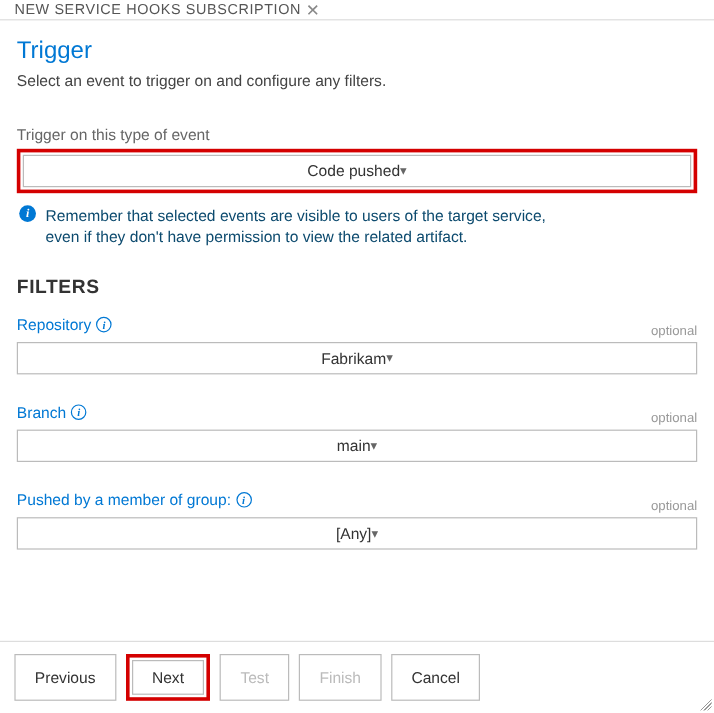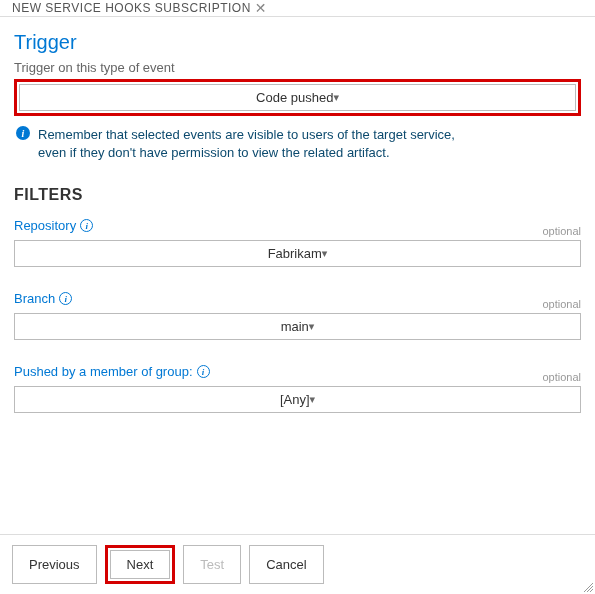--- a/index.html
+++ b/index.html
@@ -70,20 +70,21 @@
 </head>
 <body>
 
 <div class="titlebar">
   <span>NEW SERVICE HOOKS SUBSCRIPTION</span>
   <span class="close-x">✕</span>
 </div>
 
 <div class="content">
   <h1 class="page-title">Trigger</h1>
+  <div class="subtitle">Select an event to trigger on and configure any filters.</div>
 
   <div class="field-label">Trigger on this type of event</div>
   <div class="highlight-box">
     <div class="select">
       <span>Code pushed</span>
       <span class="chev">▾</span>
     </div>
   </div>
 
   <div class="info-row">
@@ -135,15 +136,16 @@
     </div>
   </div>
 </div>
 
 <div class="footer">
   <button class="btn">Previous</button>
   <span class="btn-highlight">
     <button class="btn">Next</button>
   </span>
   <button class="btn disabled">Test</button>
+  <button class="btn disabled">Finish</button>
   <button class="btn">Cancel</button>
 </div>
 <div class="resize-grip"></div>
 
 </body></html>

